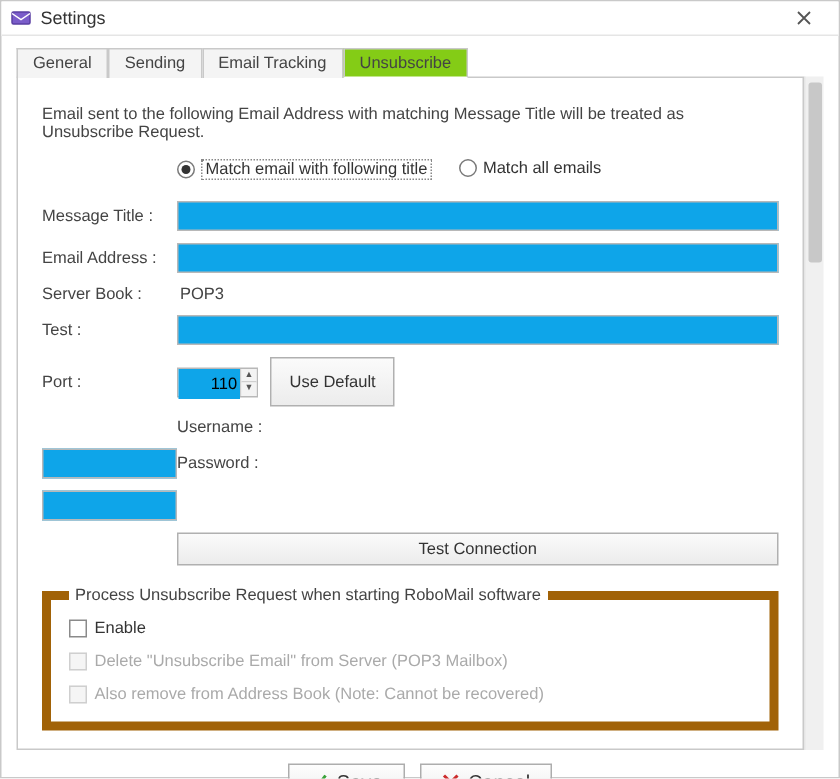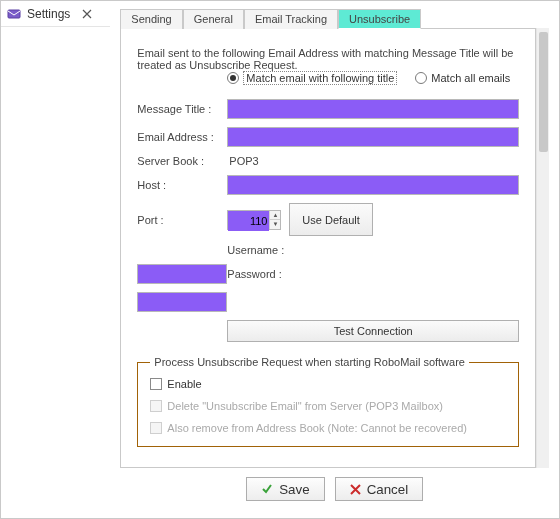--- a/index.html
+++ b/index.html
@@ -11,21 +11,21 @@
     background: #fff;
     width: 560px;
     height: 519px;
     overflow: hidden;
   }
   .window {
     width: 560px;
     height: 519px;
     border: 1px solid #c9c9c9;
     display: flex;
-    flex-direction: row;
+    flex-direction: column;
     background: #fff;
   }
   .titlebar {
     height: 26px;
     background: #fff;
     display: flex;
     align-items: center;
     padding: 0 6px;
     border-bottom: 1px solid #e5e5e5;
   }
@@ -60,55 +60,55 @@
   .tab {
     padding: 3px 10px;
     border:1px solid #c9c9c9;
     border-bottom: none;
     background:#f4f4f4;
     margin-right: 0px;
     color:#444;
     cursor: default;
   }
   .tab.active {
-    background:#5eead4;
+    background:#84cc16;
     border-bottom: 1px solid #fff;
   }
   .scrollbar {
     width: 13px;
     background:#f0f0f0;
     border-left:1px solid #e5e5e5;
     position: relative;
   }
   .scrollbar .thumb {
     position:absolute;
     top: 4px;
     left: 2px;
     width: 9px;
     height: 120px;
     background:#c8c8c8;
     border-radius: 2px;
   }
-  .intro { color:#444; }
-  .radios { display:flex; align-items:center; gap:18px; margin-left: 90px; margin-bottom: 14px; }
+  .intro { color:#444; margin-bottom: 12px; }
+  .radios { display:flex; align-items:flex-start; gap:18px; margin-left: 90px; margin-bottom: 14px; }
   .radio { display:flex; align-items:center; gap:4px; }
   .radio .dot {
     width:12px; height:12px; border:1px solid #7a7a7a; border-radius:50%; display:inline-flex; align-items:center; justify-content:center; background:#fff;
   }
   .radio.checked .dot::after { content:""; width:6px; height:6px; background:#333; border-radius:50%; display:block; }
   .radio.checked .lbl { border:1px dotted #888; padding:0 2px; }
   .form { display:grid; grid-template-columns: 90px 1fr; row-gap: 8px; align-items:center; }
   .form label { color:#444; }
   input[type=text], input[type=password] {
     width:100%;
     height:20px;
     border:1px solid #b8b8b8;
     padding: 2px 4px;
     font: inherit;
-    background:#8b5cf6;
+    background:#0ea5e9;
   }
   .static { color:#444; padding-left:2px; }
   .portwrap { display:flex; align-items:center; gap:8px; }
   .spinner { display:flex; width:54px; height:20px; border:1px solid #b8b8b8; background:#fff; }
   .spinner input { border:none; width:100%; text-align:right; padding-right:2px; font:inherit; outline:none; }
   .spinbtns { width:14px; display:flex; flex-direction:column; border-left:1px solid #cfcfcf; }
   .spinbtns div { flex:1; display:flex; align-items:center; justify-content:center; font-size:6px; color:#555; background:#f3f3f3; }
   .spinbtns div:first-child { border-bottom:1px solid #cfcfcf; }
   .btn {
     height:33px;
@@ -125,21 +125,21 @@
     width:12px; height:12px; border:1px solid #8a8a8a; background:#fff; display:inline-block;
   }
   .check.disabled { color:#aaa; }
   .check.disabled .box { border-color:#cfcfcf; background:#f5f5f5; }
   .testbtn {
     width:100%; height:22px; border:1px solid #b0b0b0;
     background: linear-gradient(#fbfbfb,#ececec);
     text-align:center; line-height:20px; color:#333;
   }
   fieldset {
-    border:1px solid #a16207;
+    border:6px solid #a16207;
     margin: 14px 0 0 0;
     padding: 10px 12px 12px 12px;
   }
   legend { color:#444; padding: 0 4px; }
   .footer {
     height: 42px;
     display:flex;
     align-items:center;
     justify-content:center;
     gap: 10px;
@@ -167,22 +167,22 @@
     <span class="title">Settings</span>
     <span class="winbtn">
       <svg width="10" height="10" viewBox="0 0 10 10">
           <path d="M1 1 L9 9 M9 1 L1 9" stroke="currentColor" stroke-width="1.2"></path>
         </svg>
     </span>
   </div>
 
   <div class="client">
     <div class="tabstrip">
+      <div class="tab">General</div>
       <div class="tab">Sending</div>
-      <div class="tab">General</div>
       <div class="tab">Email Tracking</div>
       <div class="tab active">Unsubscribe</div>
     </div>
 
     <div class="tabs-wrap">
       <div class="tabbody">
 
         <div class="intro">Email sent to the following Email Address with matching Message Title will be treated as Unsubscribe Request.</div>
 
         <div class="radios">
@@ -199,21 +199,21 @@
         <div class="form">
           <label>Message Title :</label>
           <input type="text" value="" style="">
 
           <label>Email Address :</label>
           <input type="text" value="" style="">
 
           <label>Server Book :</label>
           <div class="static">POP3</div>
 
-          <label>Host :</label>
+          <label>Test :</label>
           <input type="text" value="" style="">
 
           <label>Port :</label>
           <div class="portwrap">
             <div class="spinner">
               <input type="text" value="110" style="">
               <div class="spinbtns">
                 <div>▲</div>
                 <div>▼</div>
               </div>

